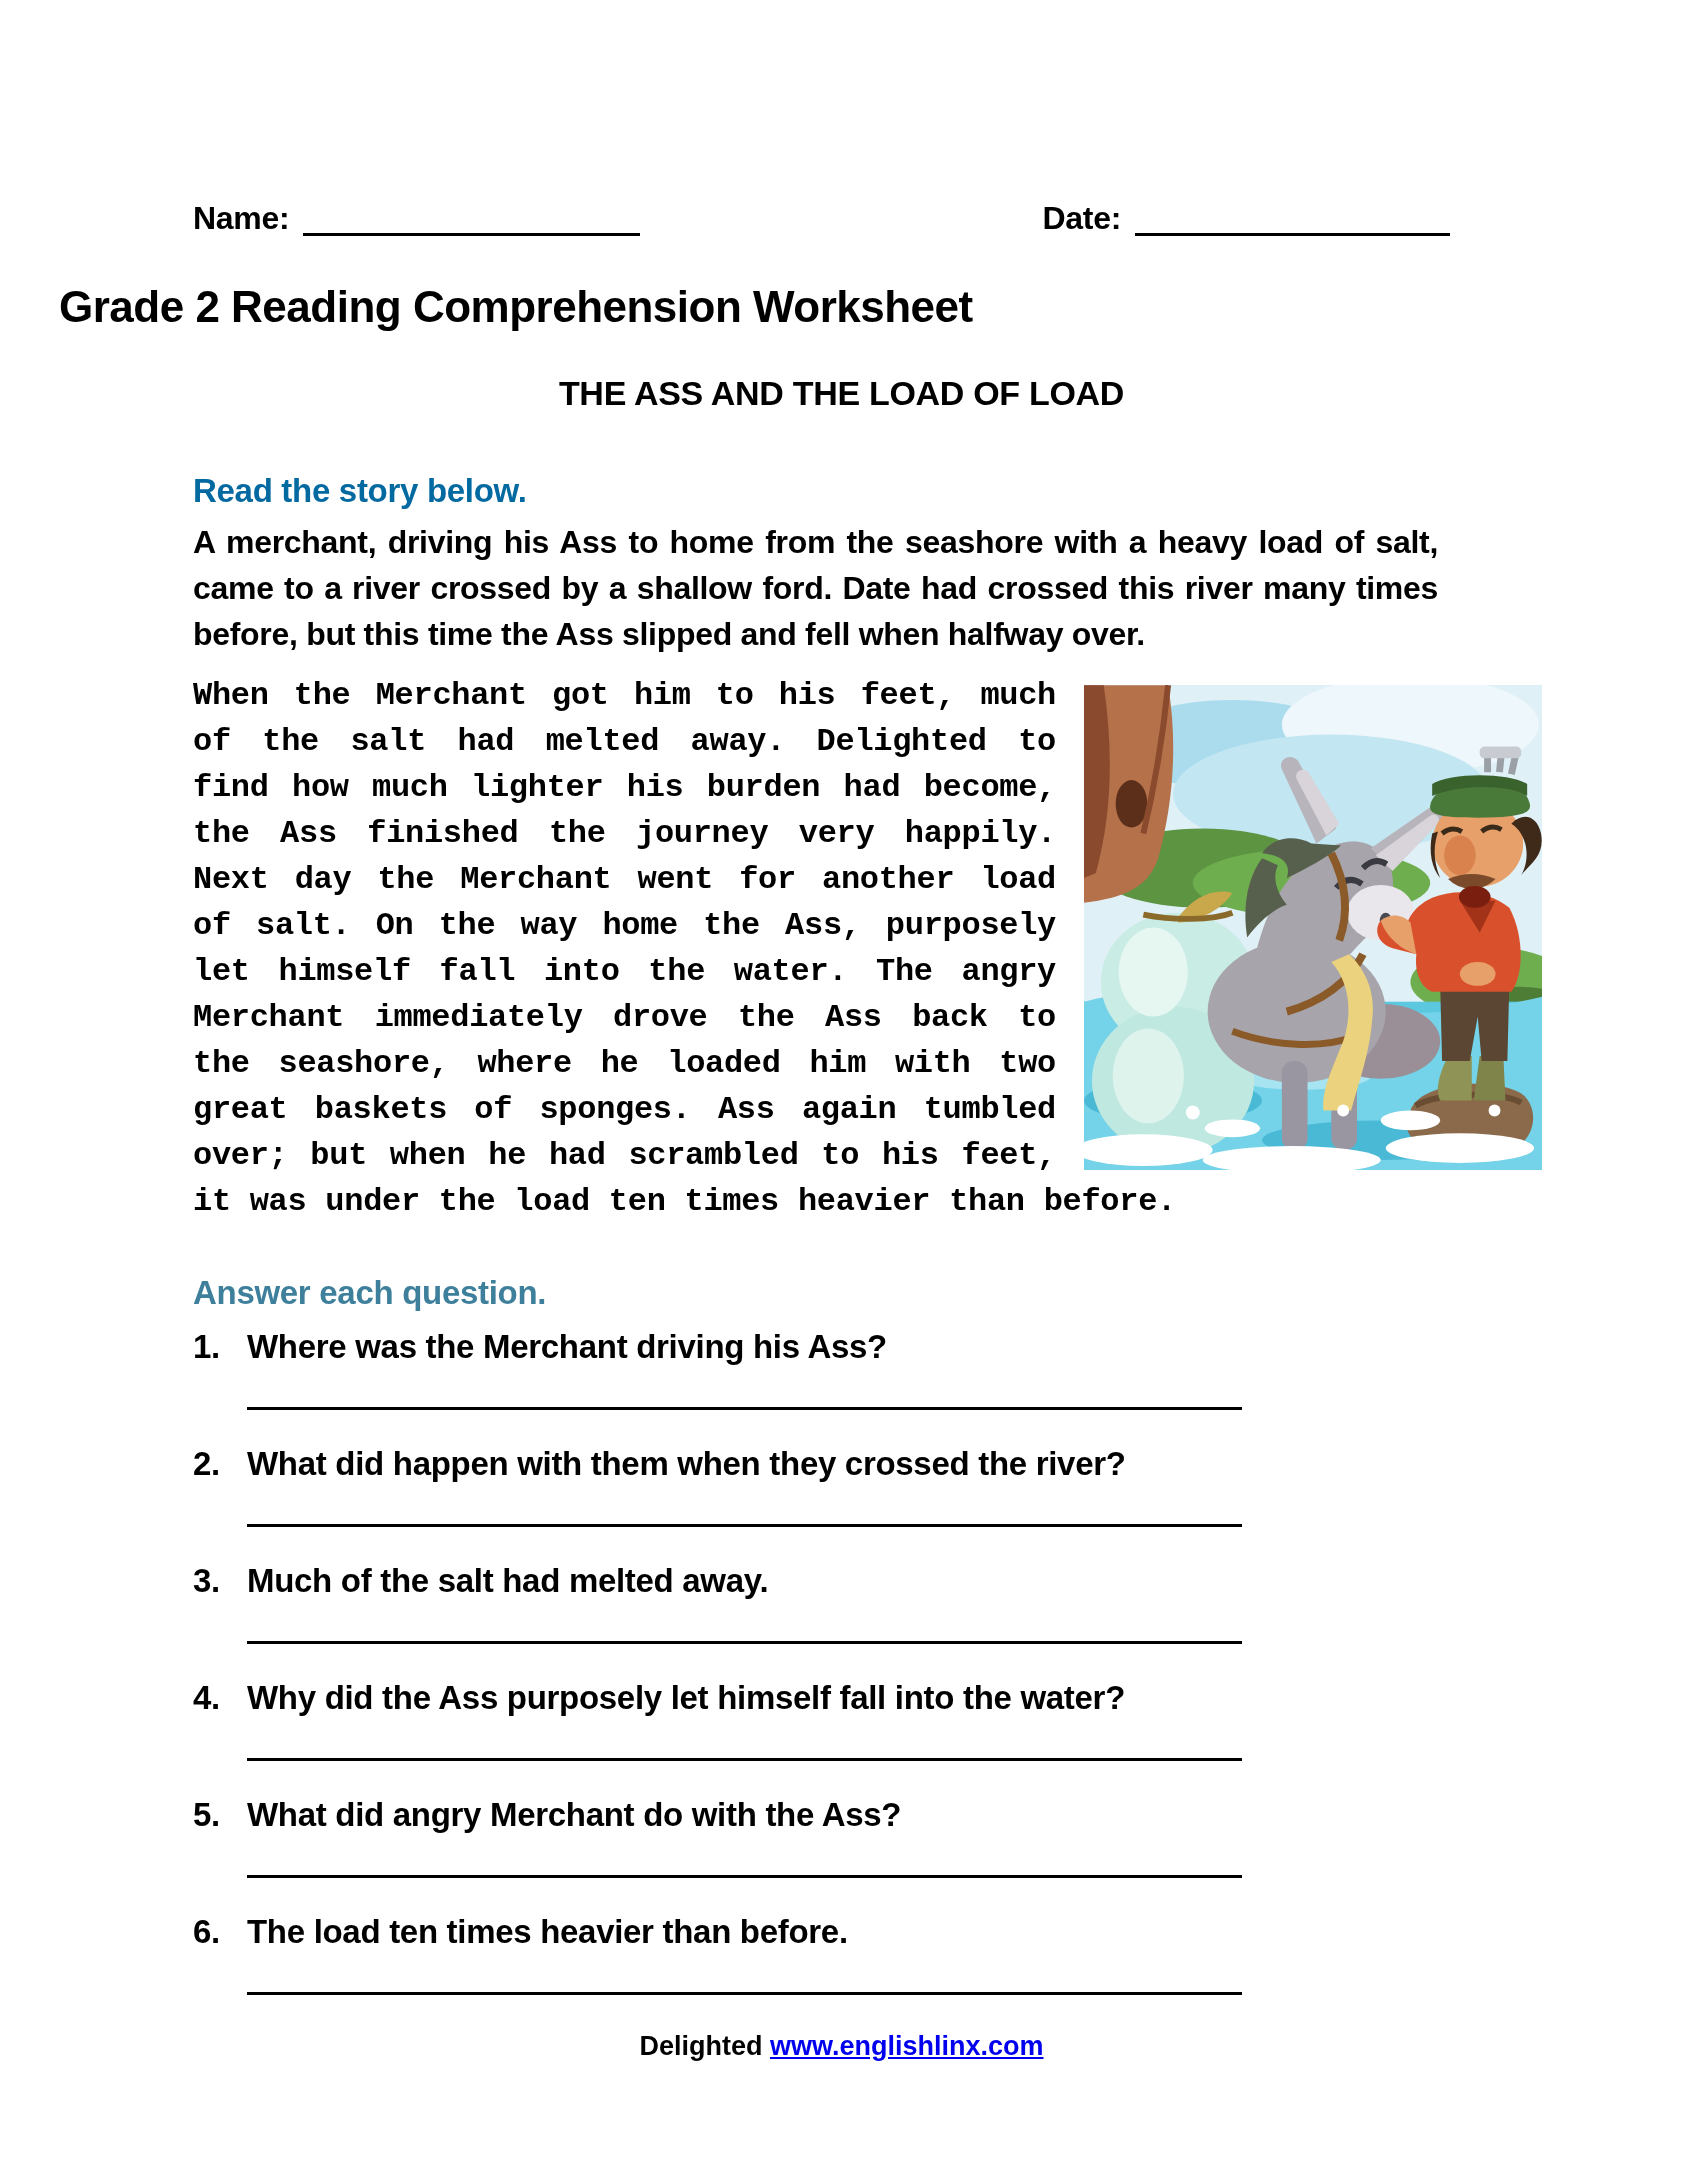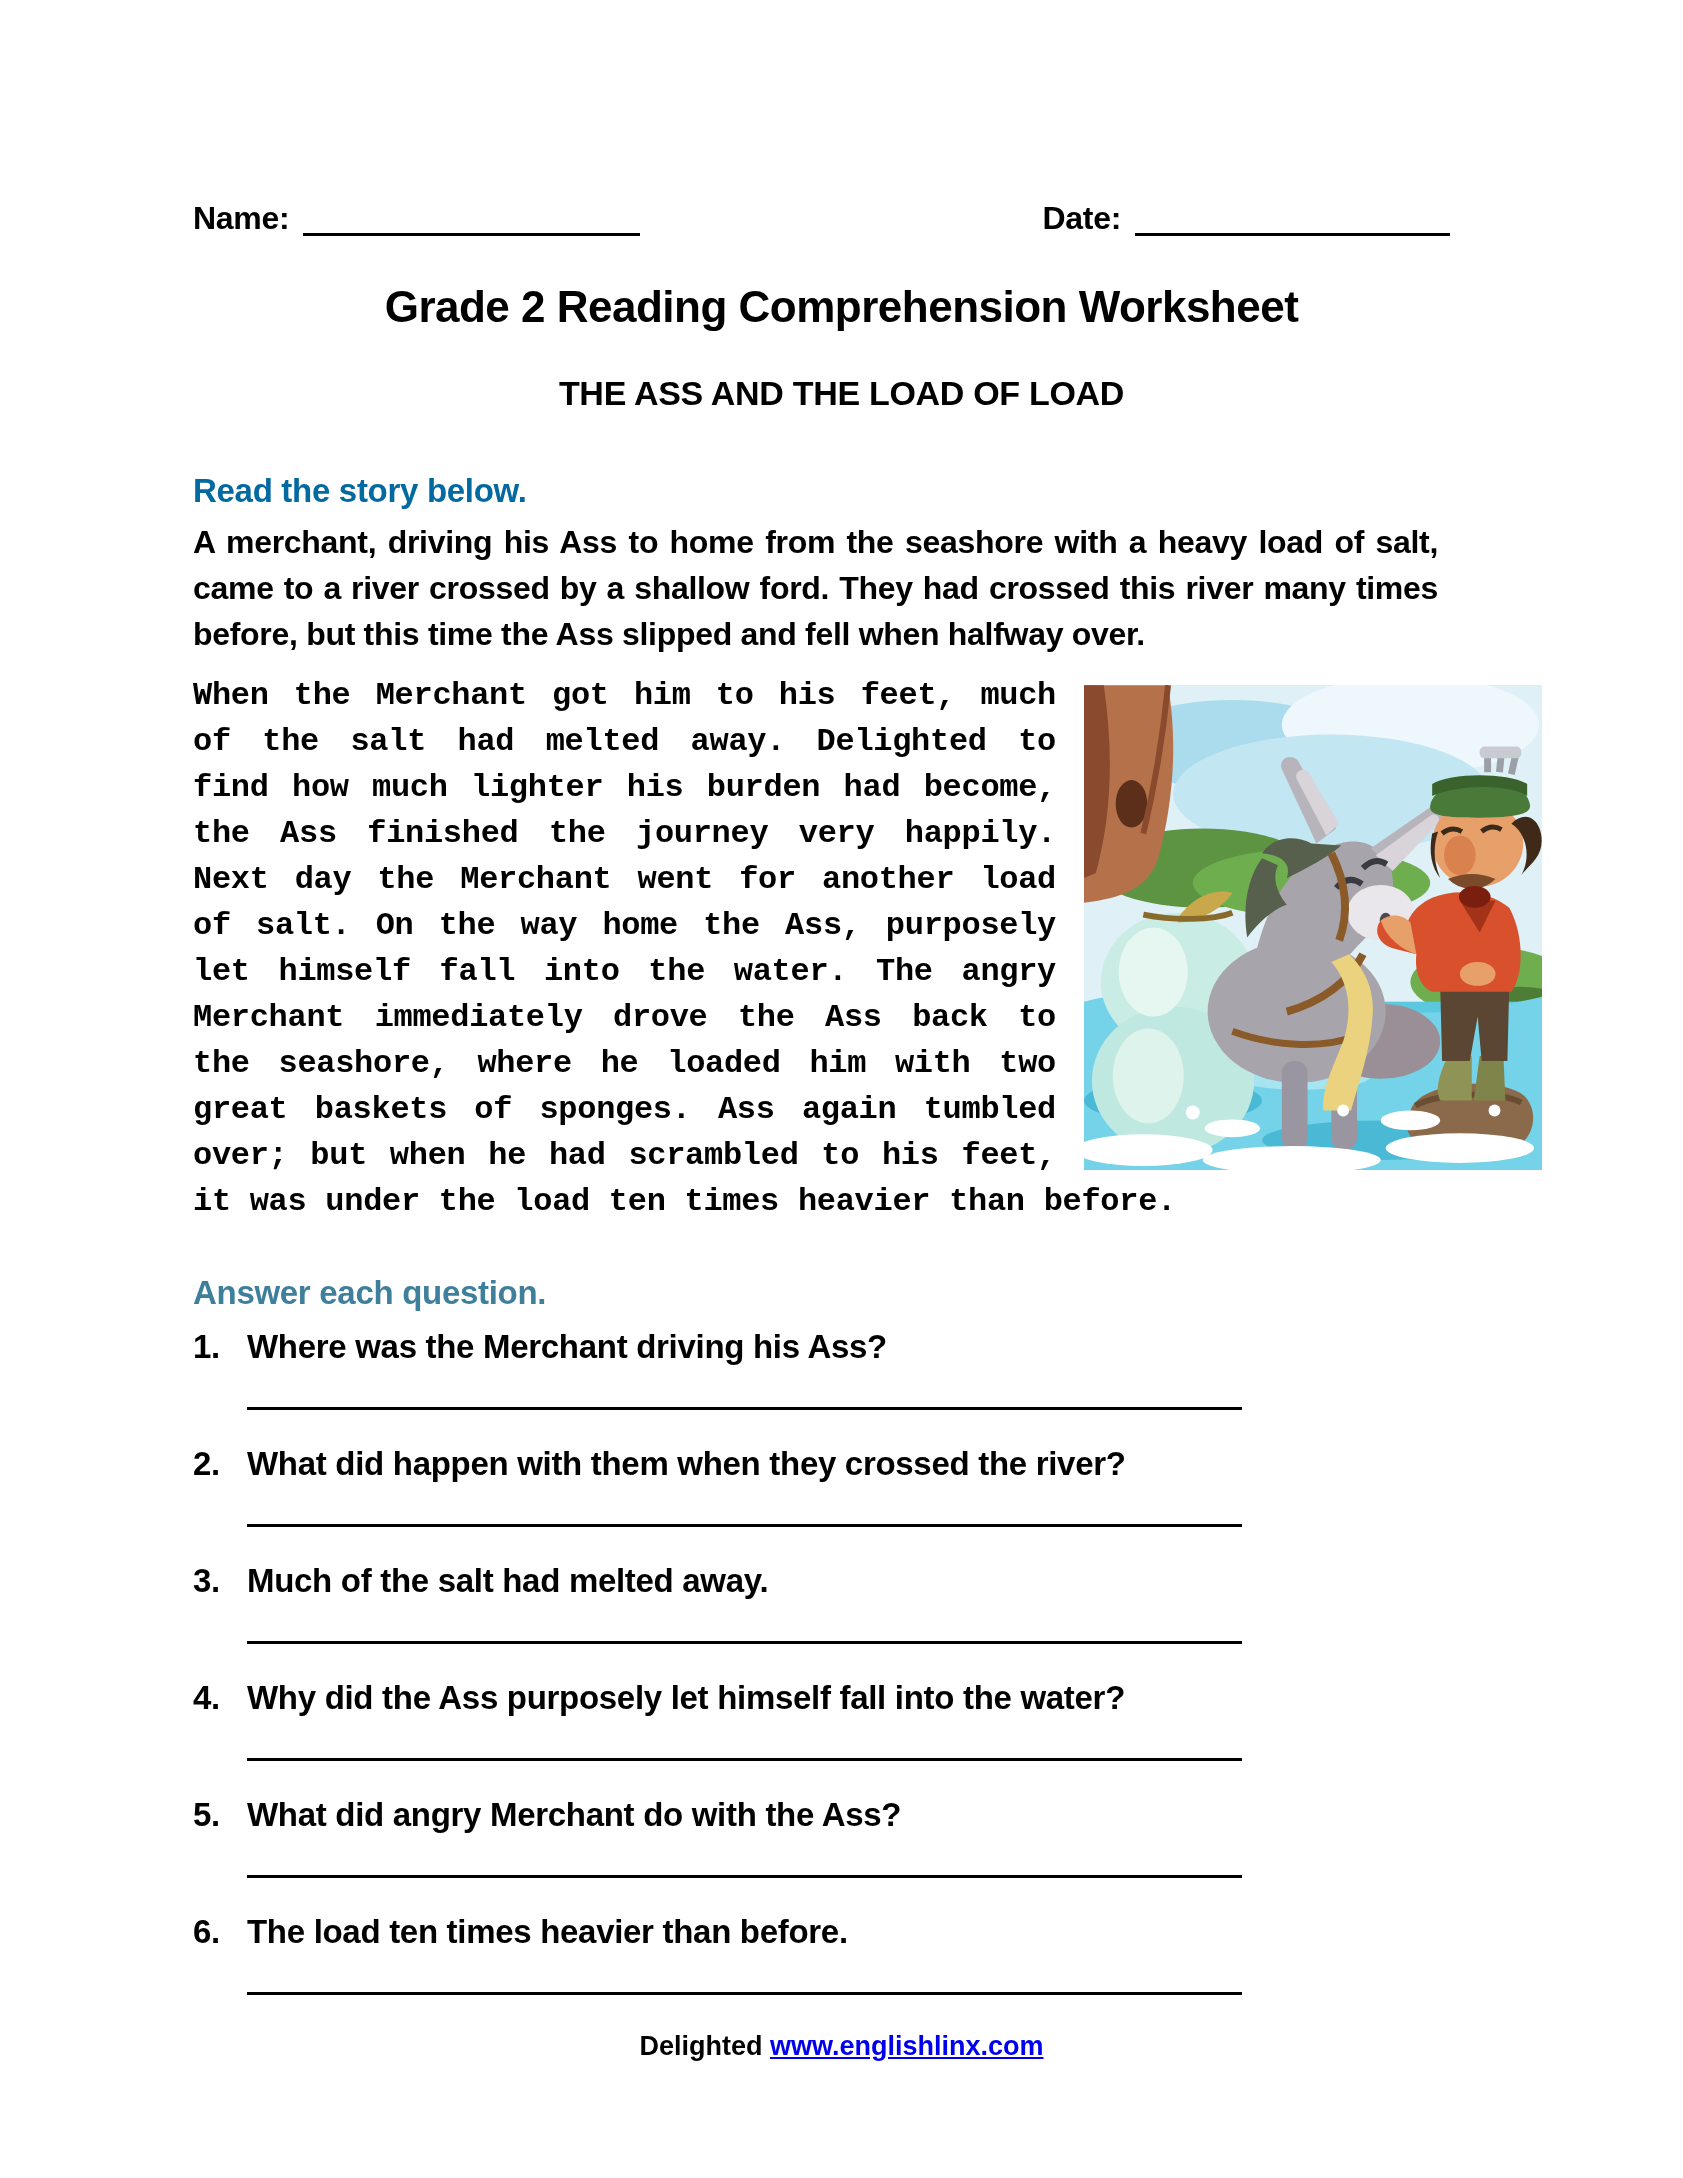--- a/index.html
+++ b/index.html
@@ -14,21 +14,21 @@
   .header-row{
     margin:200px 0 0 193px;width:1257px;display:flex;justify-content:space-between;align-items:flex-end;
   }
   .field{display:flex;align-items:flex-end;}
   .field-label{font-weight:700;font-size:32px;letter-spacing:-0.3px;line-height:36px;}
   .blank{display:inline-block;border-bottom:3px solid #000;height:32px;margin-left:14px;}
   .name-blank{width:337px;}
   .date-blank{width:315px;}
   
   .title{
-    text-align:center;font-weight:700;font-size:44px;letter-spacing:-0.5px;
+    text-align:left;font-weight:700;font-size:44px;letter-spacing:-0.5px;
     margin:46px 59px 0 59px;line-height:50px;
   }
   .subtitle{
     text-align:center;font-weight:700;font-size:34px;letter-spacing:-0.3px;
     margin:40px 59px 0 59px;line-height:42px;
   }
   
   .section-heading{
     font-weight:700;font-size:33px;letter-spacing:-0.3px;line-height:44px;
     margin:55px 0 0 193px;
@@ -77,21 +77,21 @@
       <span class="field-label">Date:</span>
       <span class="blank date-blank"></span>
     </div>
   </div>
 
   <div class="title">Grade 2 Reading Comprehension Worksheet</div>
   <div class="subtitle">THE ASS AND THE LOAD OF LOAD</div>
 
   <div class="section-heading" style="color:#0369a1;">Read the story below.</div>
 
-  <p class="story-part1">A merchant, driving his Ass to home from the seashore with a heavy load of salt, came to a river crossed by a shallow ford. They had crossed this river many times before, but this time the Ass slipped and fell when halfway over.</p>
+  <p class="story-part1">A merchant, driving his Ass to home from the seashore with a heavy load of salt, came to a river crossed by a shallow ford. Date had crossed this river many times before, but this time the Ass slipped and fell when halfway over.</p>
 
   <div class="story-wrap">
     <div class="illustration">
       <svg width="458" height="485" viewBox="0 0 463 490" xmlns="http://www.w3.org/2000/svg">
 
         <rect x="0" y="0" width="463" height="490" fill="#dff0f7"></rect>
         <ellipse cx="150" cy="60" rx="120" ry="45" fill="#aadcee"></ellipse>
         <ellipse cx="330" cy="40" rx="130" ry="50" fill="#eef7fb"></ellipse>
         <ellipse cx="250" cy="110" rx="160" ry="60" fill="#c2e6f2"></ellipse>
 

